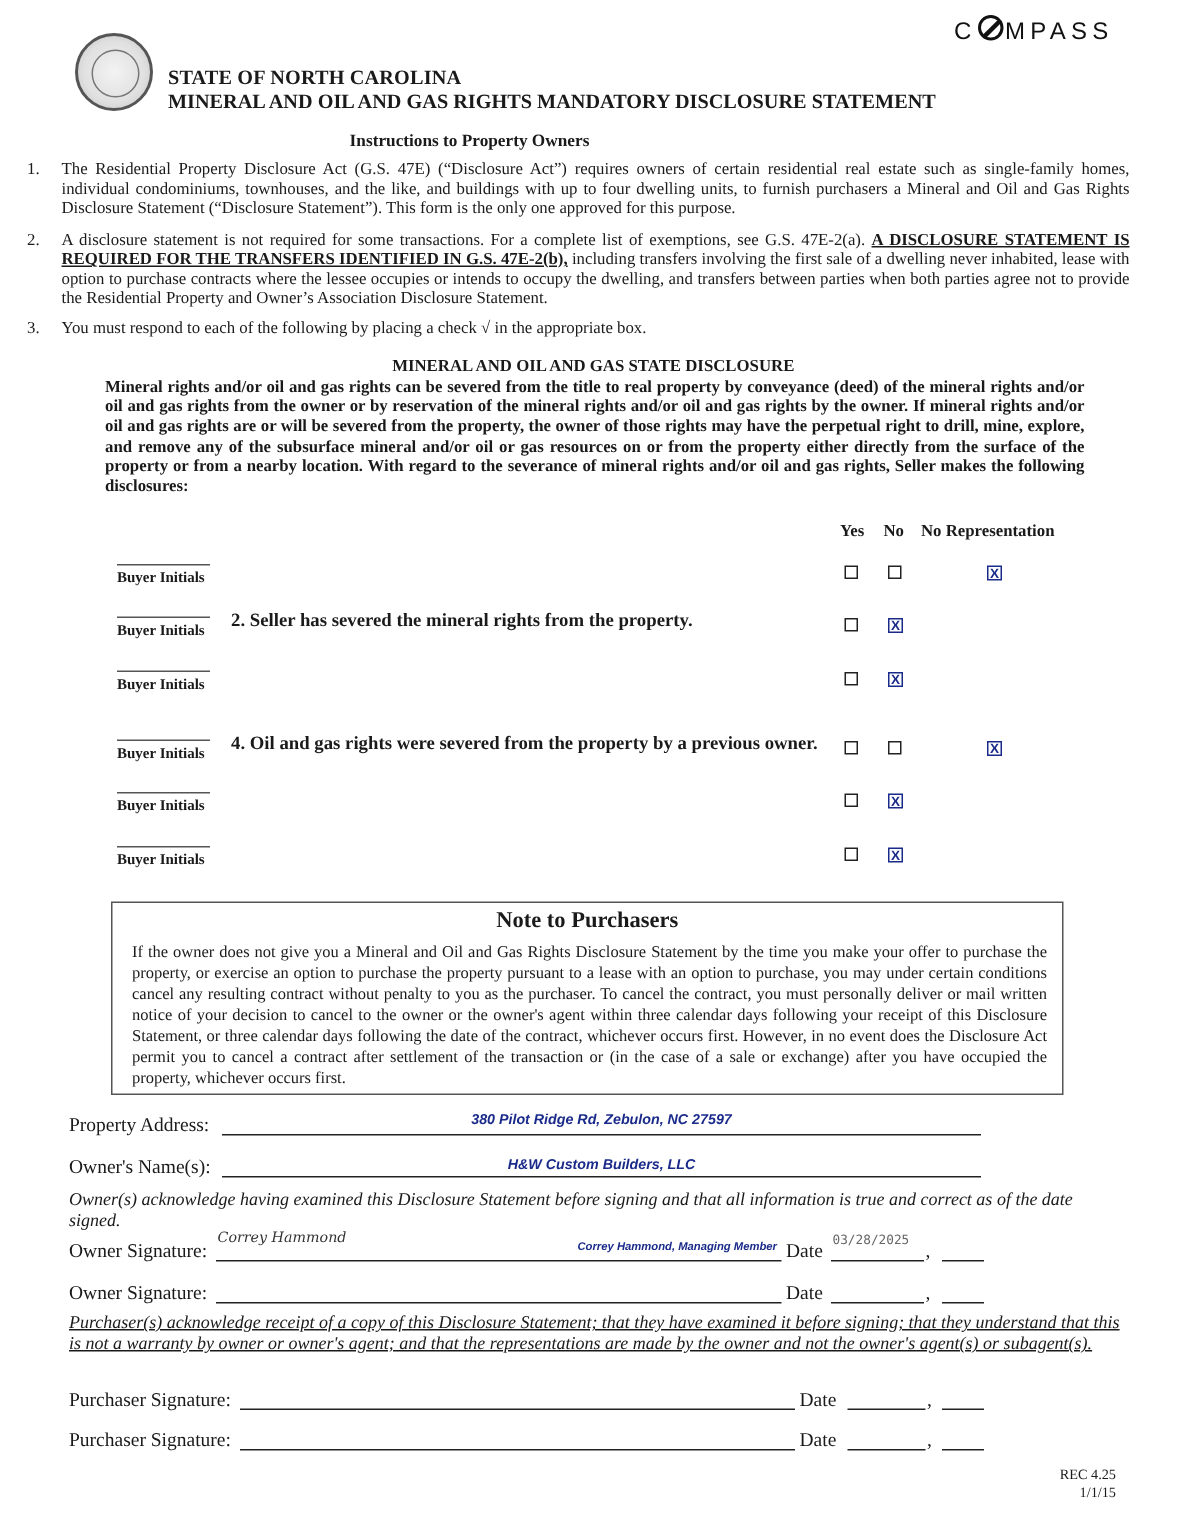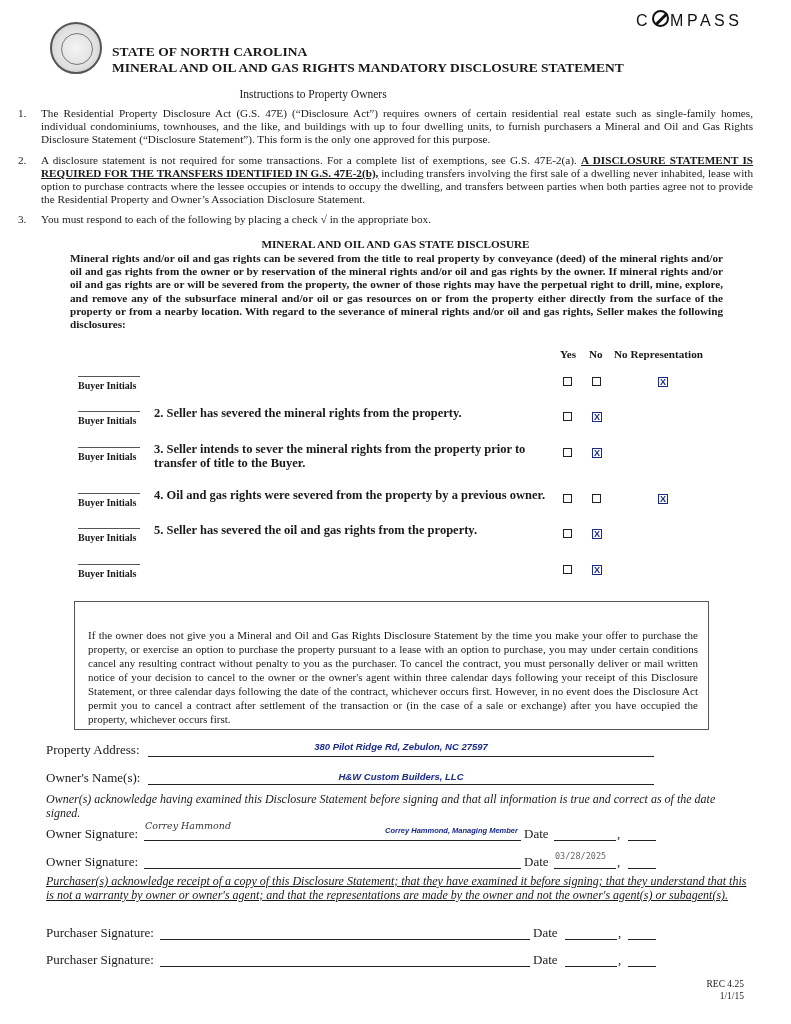--- a/index.html
+++ b/index.html
@@ -7,21 +7,21 @@
          font-family:"Liberation Serif", "DejaVu Serif", serif; color:#1a1a1a; }
   .abs { position:absolute; }
   .seal { left:50px; top:22px; width:52px; height:52px; border-radius:50%;
           border:2px solid #555; background:radial-gradient(circle,#f3f3f3 0%,#e0e0e0 60%,#bdbdbd 100%); box-sizing:border-box; }
   .seal-inner { position:absolute; left:9px; top:9px; width:30px; height:30px; border-radius:50%; border:1px solid #777; }
   .title1 { left:112px; top:44px; font-weight:bold; font-size:13.5px; letter-spacing:0.1px; }
   .title2 { left:112px; top:60px; font-weight:bold; font-size:13.5px; }
   .brand { left:636px; top:10px; font-family:"Liberation Sans", sans-serif; font-size:16px; letter-spacing:3.5px; color:#111; }
   .brand .o { display:inline-block; width:17px; height:17px; border:2.6px solid #111; border-radius:50%; box-sizing:border-box; position:relative; vertical-align:-1px; margin:0 1px; }
   .brand .o::after { content:""; position:absolute; left:6px; top:-1px; width:2.6px; height:16px; background:#111; transform:rotate(45deg); }
-  .instr-h { left:0; width:626px; top:88px; text-align:center; font-weight:normal; font-size:11.5px; }
+  .instr-h { left:0; width:626px; top:88px; text-align:center; font-weight:bold; font-size:11.5px; }
   .ol { left:18px; width:735px; font-size:11.2px; line-height:13px; }
   .ol .num { position:absolute; left:0; }
   .ol .txt { margin-left:23px; text-align:justify; }
   .u { text-decoration:underline; font-weight:bold; }
   .sec-h { left:0; width:791px; top:238px; text-align:center; font-size:11.2px; font-weight:bold; }
   .sec-p { left:70px; width:653px; top:252px; font-size:11.2px; line-height:13.2px; font-weight:bold; text-align:justify; }
   .colh { top:348px; font-size:11.2px; font-weight:bold; }
   .q { left:76px; width:660px; height:34px; }
   .init-line { position:absolute; left:2px; top:4px; width:62px; border-top:1px solid #555; }
   .init-lbl { position:absolute; left:2px; top:8px; font-size:10px; font-weight:bold;font-family:Liberation Serif, serif; }
@@ -81,68 +81,67 @@
     <div class="abs q" style="top: 407px;">
       <div class="init-line"></div>
       <div class="init-lbl">Buyer Initials</div>
       <div class="q-text">2. Seller has severed the mineral rights from the property.</div>
       <div class="cb" style="left: 487px; top: 5px;"></div>
       <div class="cbx" style="left: 516px; top: 5px;">X</div>
     </div>
     <div class="abs q" style="top: 443px;">
       <div class="init-line"></div>
       <div class="init-lbl">Buyer Initials</div>
-      <div class="q-text">3. Seller intends to sever the mineral rights from the property prior to transfer of title to the Buyer.</div>
       <div class="cb" style="left: 487px; top: 5px;"></div>
       <div class="cbx" style="left: 516px; top: 5px;">X</div>
     </div>
     <div class="abs q" style="top: 489px;">
       <div class="init-line"></div>
       <div class="init-lbl">Buyer Initials</div>
       <div class="q-text">4. Oil and gas rights were severed from the property by a previous owner.</div>
       <div class="cb" style="left: 487px; top: 5px;"></div>
       <div class="cb" style="left: 516px; top: 5px;"></div>
       <div class="cbx" style="left: 582px; top: 5px;">X</div>
     </div>
     <div class="abs q" style="top: 524px;">
       <div class="init-line"></div>
       <div class="init-lbl">Buyer Initials</div>
-      <div class="q-text">5. Seller has severed the oil and gas rights from the property.</div>
       <div class="cb" style="left: 487px; top: 5px;"></div>
       <div class="cbx" style="left: 516px; top: 5px;">X</div>
     </div>
     <div class="abs q" style="top: 560px;">
       <div class="init-line"></div>
       <div class="init-lbl">Buyer Initials</div>
       <div class="cb" style="left: 487px; top: 5px;"></div>
       <div class="cbx" style="left: 516px; top: 5px;">X</div>
     </div>
   </div>
 
 <div class="abs note">
+  <div class="note-h">Note to Purchasers</div>
   <div class="note-p">If the owner does not give you a Mineral and Oil and Gas Rights Disclosure Statement by the time you make your offer to purchase the property, or exercise an option to purchase the property pursuant to a lease with an option to purchase, you may under certain conditions cancel any resulting contract without penalty to you as the purchaser. To cancel the contract, you must personally deliver or mail written notice of your decision to cancel to the owner or the owner's agent within three calendar days following your receipt of this Disclosure Statement, or three calendar days following the date of the contract, whichever occurs first. However, in no event does the Disclosure Act permit you to cancel a contract after settlement of the transaction or (in the case of a sale or exchange) after you have occupied the property, whichever occurs first.</div>
 </div>
 
 <div class="abs fld-lbl" style="left:46px; top:742px;font-family:Liberation Serif, serif;">Property Address:</div>
 <div class="abs fline" style="left:148px; top:756px; width:506px;"></div>
 <div class="abs fill" style="left:148px; width:506px; top:741px; text-align:center;">380 Pilot Ridge Rd, Zebulon, NC 27597</div>
 
 <div class="abs fld-lbl" style="left:46px; top:770px;">Owner's Name(s):</div>
 <div class="abs fline" style="left:148px; top:784px; width:506px;"></div>
 <div class="abs fill" style="left:148px; width:506px; top:771px; text-align:center;">H&amp;W Custom Builders, LLC</div>
 
 <div class="abs ital" style="top:792px;">Owner(s) acknowledge having examined this Disclosure Statement before signing and that all information is true and correct as of the date signed.</div>
 
 <div class="abs fld-lbl" style="left:46px; top:826px;">Owner Signature:</div>
 <div class="abs fline" style="left:144px; top:840px; width:377px;"></div>
 <div class="abs sig-script" style="left:145px; top:820px;">Correy Hammond</div>
 <div class="abs fill" style="left:385px; top:826px; font-size:7.5px;">Correy Hammond, Managing Member</div>
 <div class="abs fld-lbl" style="left:524px; top:826px;">Date</div>
 <div class="abs fline" style="left:554px; top:840px; width:62px;"></div>
-<div class="abs datefill" style="left:555px; top:822px;margin-top:29px;">03/28/2025</div>
+<div class="abs datefill" style="left:555px; top:822px;">03/28/2025</div>
 <div class="abs fld-lbl" style="left:617px; top:826px;">,</div>
 <div class="abs fline" style="left:628px; top:840px; width:28px;"></div>
 
 <div class="abs fld-lbl" style="left:46px; top:854px;">Owner Signature:</div>
 <div class="abs fline" style="left:144px; top:868px; width:377px;"></div>
 <div class="abs fld-lbl" style="left:524px; top:854px;">Date</div>
 <div class="abs fline" style="left:554px; top:868px; width:62px;"></div>
 <div class="abs fld-lbl" style="left:617px; top:854px;">,</div>
 <div class="abs fline" style="left:628px; top:868px; width:28px;"></div>
 

